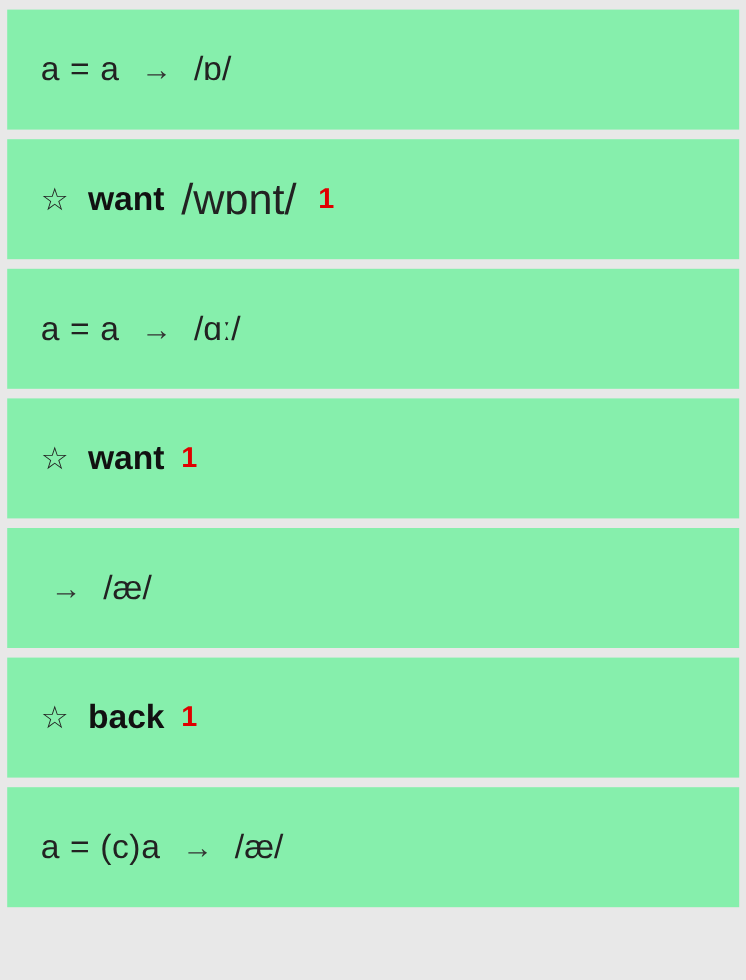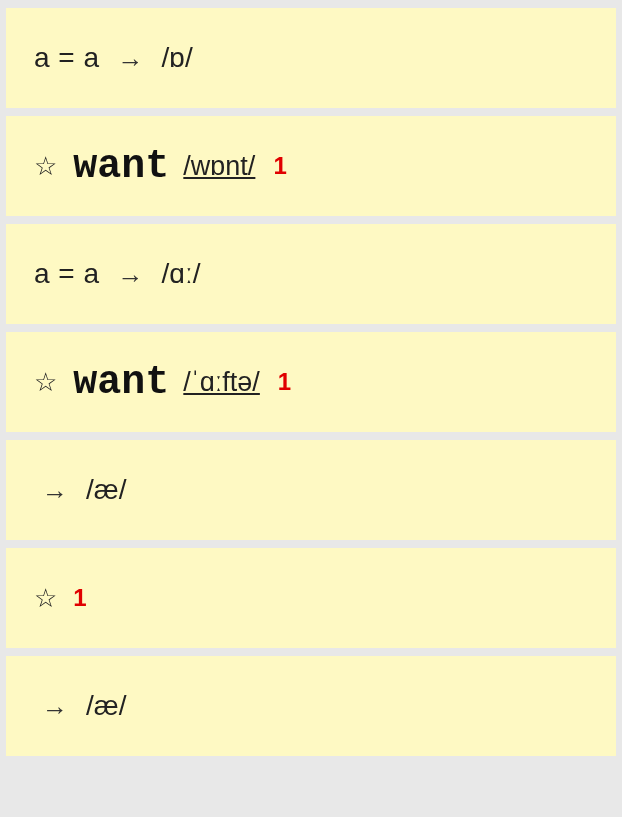--- a/index.html
+++ b/index.html
@@ -3,21 +3,21 @@
   <meta charset="utf-8">
   <style>
     * { box-sizing: border-box; margin: 0; padding: 0; }
     body {
       background: #e8e8e8;
       font-family: -apple-system, BlinkMacSystemFont, "Segoe UI", Arial, sans-serif;
       width: 622px;
       padding: 0;
     }
     .card {
-      background: #fef9c3;
+      background: #86efac;
       margin: 8px 6px;
       padding: 26px 28px;
       display: flex;
       align-items: center;
       gap: 10px;
       font-size: 28px;
       color: #222;
       min-height: 100px;
     }
     .rule-text {
@@ -33,31 +33,29 @@
       font-weight: 400;
     }
     .star-icon {
       font-size: 26px;
       color: #222;
       margin-right: 6px;
       line-height: 1;
     }
     .word-main {
       font-weight: 700;
-      font-size: 40px;
+      font-size: 28px;
       color: #111;
       margin-right: 4px;
-      font-family: Liberation Mono, monospace;
     }
     .word-ipa {
       font-weight: 400;
-      font-size: 27px;
+      font-size: 36px;
       color: #222;
       margin-right: 8px;
-      text-decoration: underline;
     }
     .count-badge {
       color: #e00000;
       font-weight: 700;
       font-size: 24px;
     }
   </style>
 </head>
 <body>
 
@@ -76,30 +74,31 @@
 
 <div class="card">
   <span class="rule-text">a = a</span>
   <span class="arrow">→</span>
   <span class="phonetic">/ɑː/</span>
 </div>
 
 <div class="card">
   <span class="star-icon">☆</span>
   <span class="word-main">want</span>
-  <span class="word-ipa">/ˈɑːftə/</span>
   <span class="count-badge">1</span>
 </div>
 
 <div class="card">
   <span class="arrow">→</span>
   <span class="phonetic">/æ/</span>
 </div>
 
 <div class="card">
   <span class="star-icon">☆</span>
+  <span class="word-main">back</span>
   <span class="count-badge">1</span>
 </div>
 
 <div class="card">
+  <span class="rule-text">a = (c)a</span>
   <span class="arrow">→</span>
   <span class="phonetic">/æ/</span>
 </div>
 
 </body></html>

